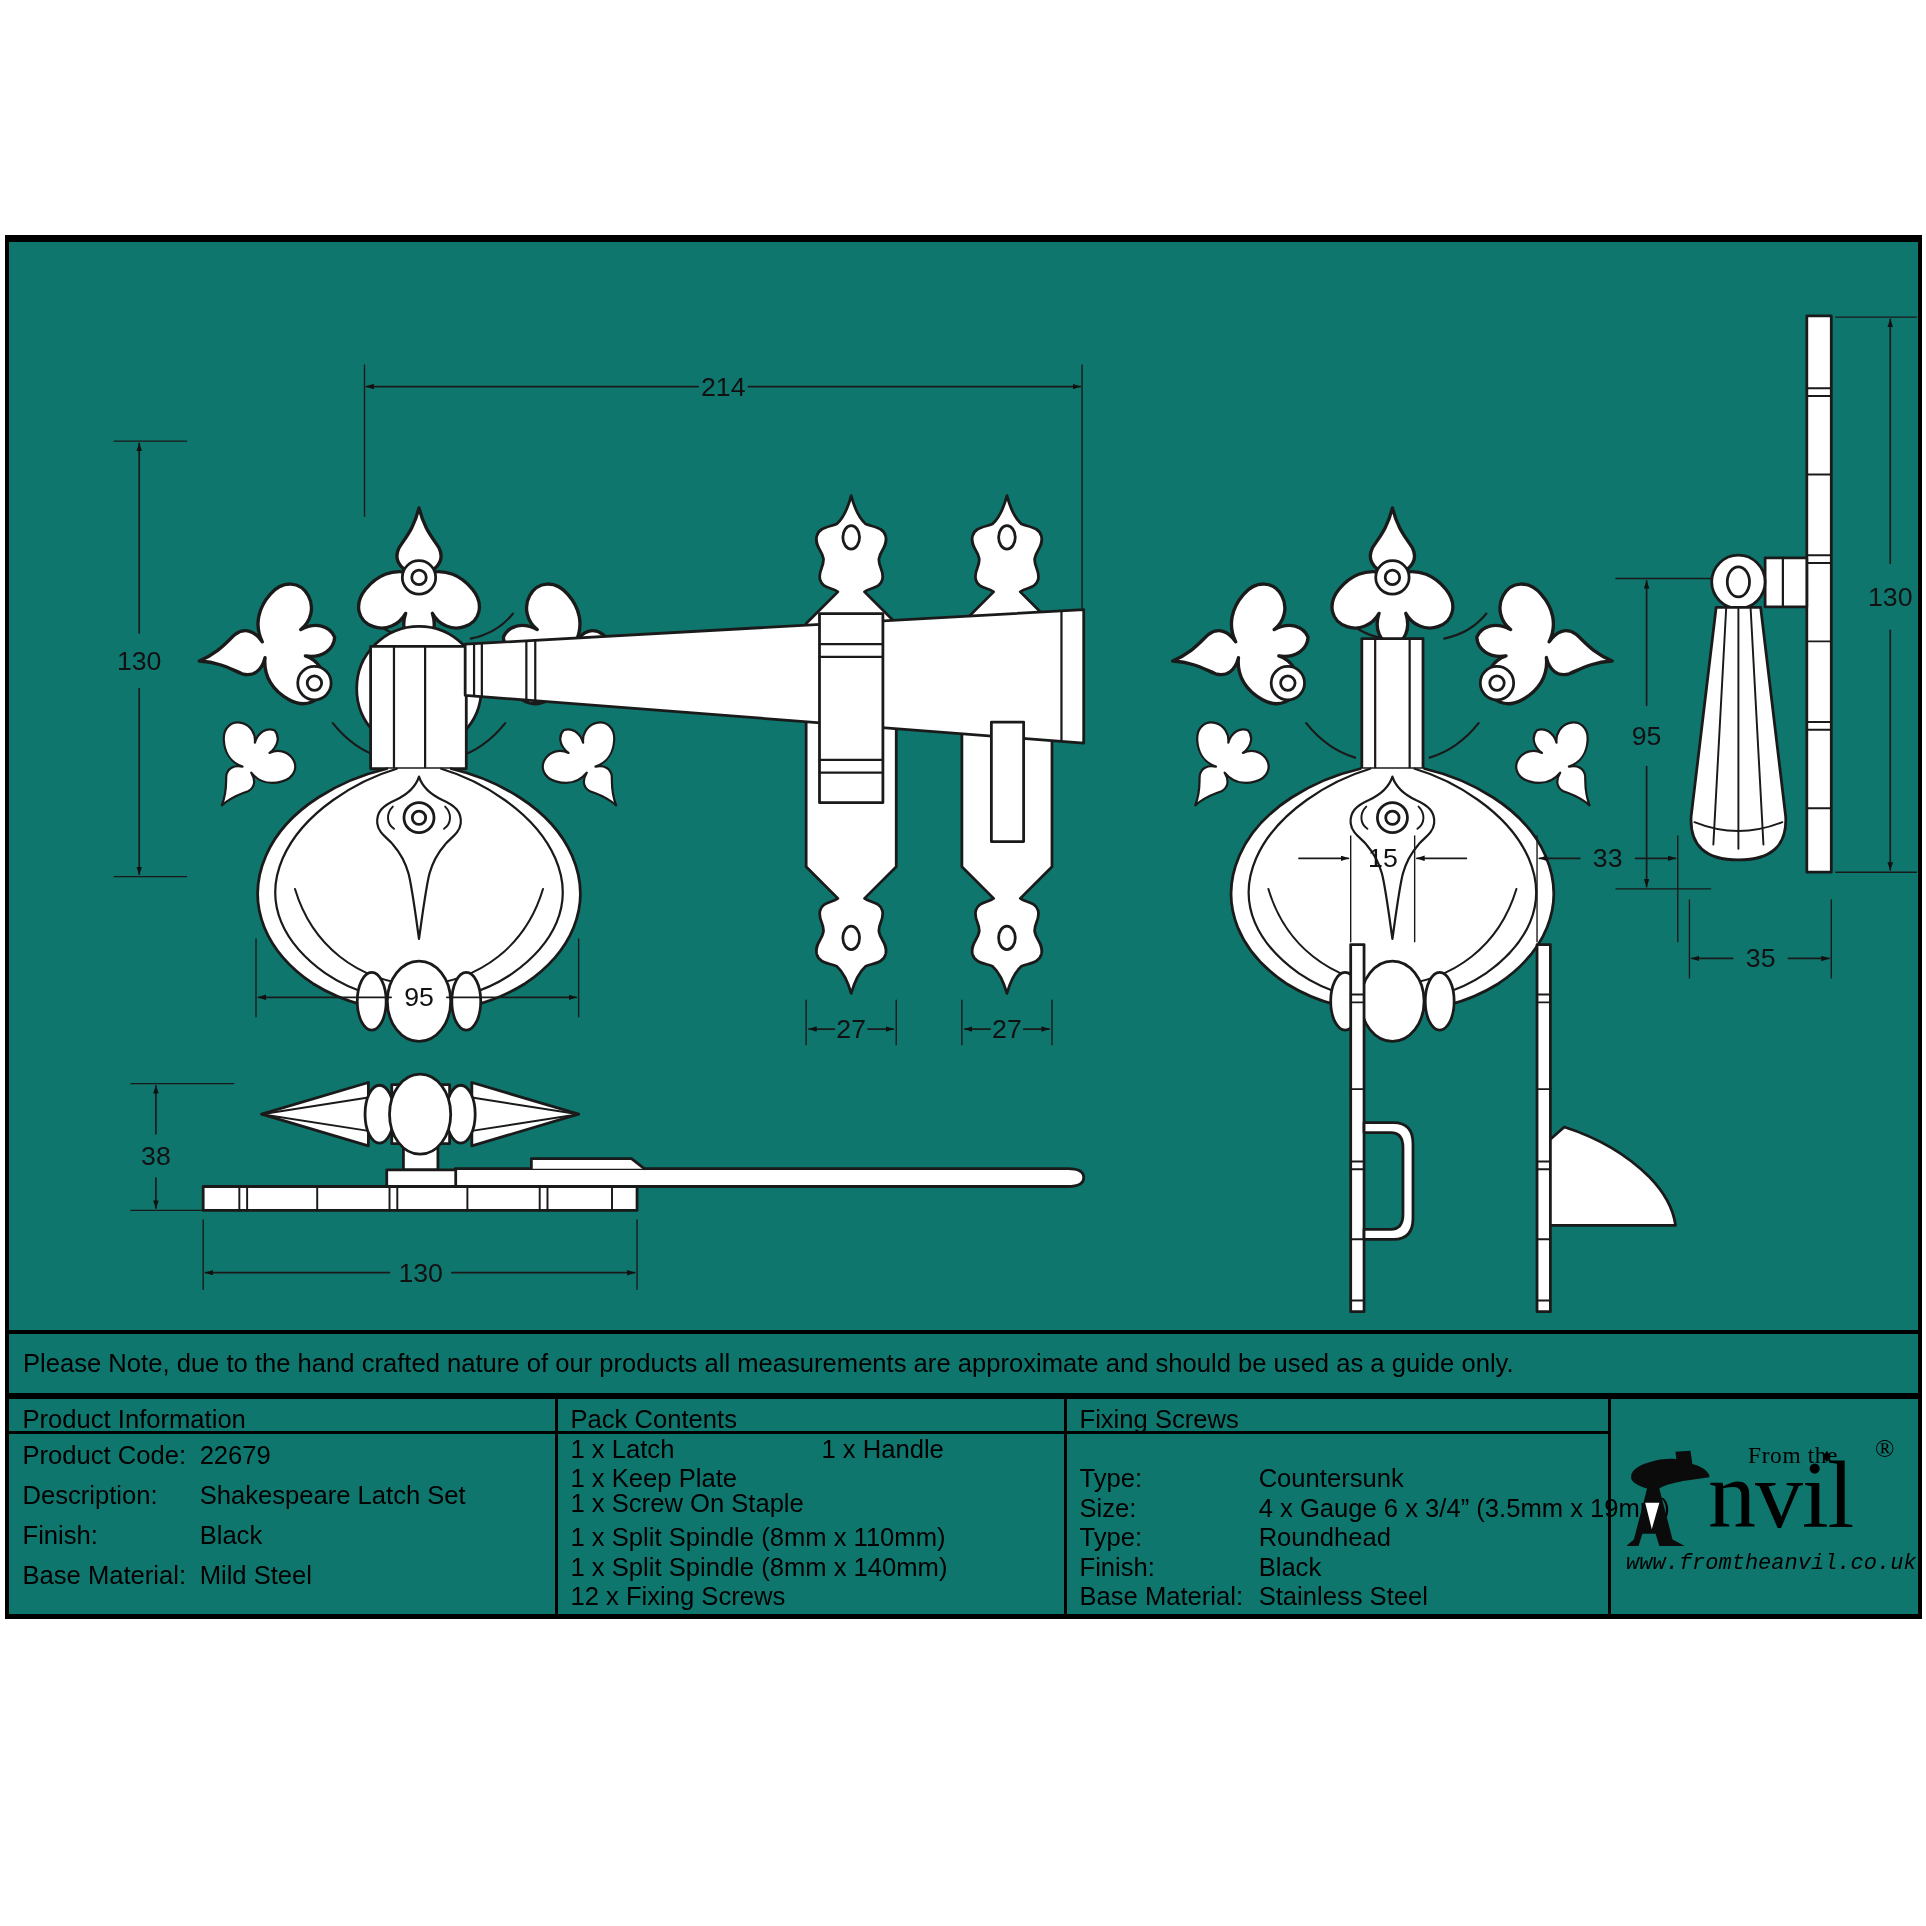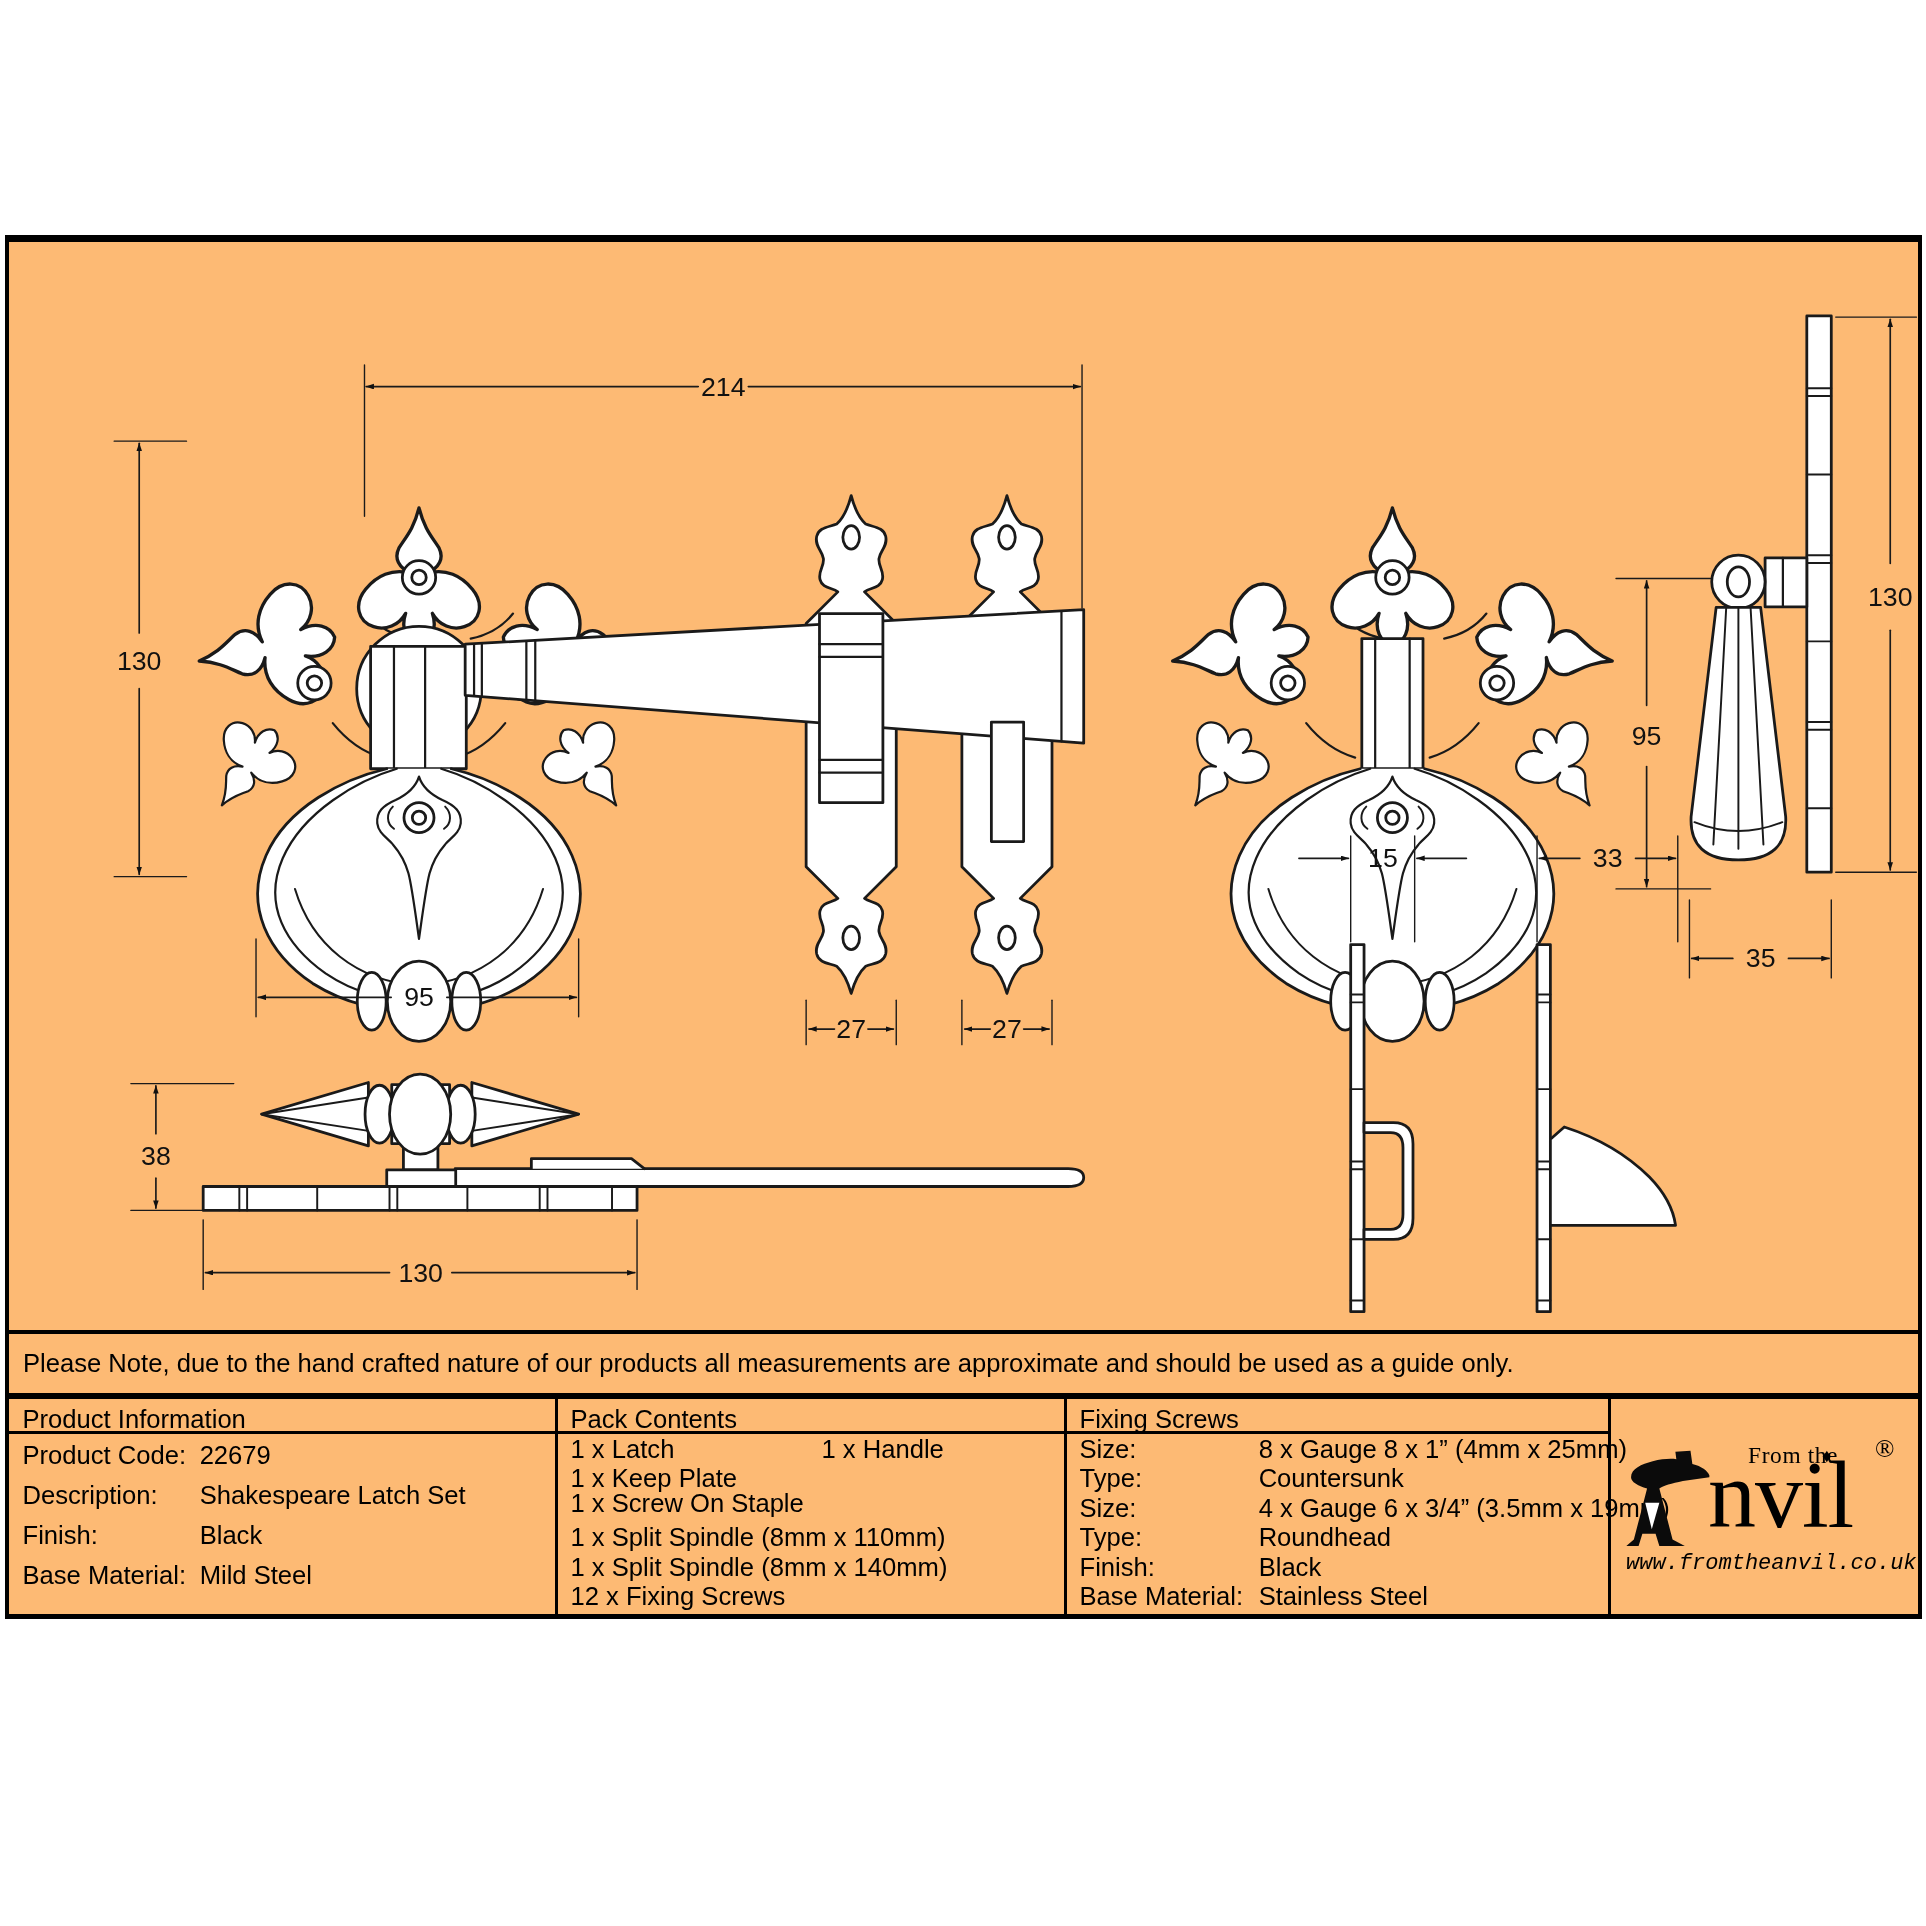--- a/index.html
+++ b/index.html
@@ -1,17 +1,17 @@
 <!DOCTYPE html>
 <html style="font-size:9px"><head>
 <meta charset="utf-8">
 <style>
   html,body{margin:0;padding:0;background:#fff;}
   body{width:1926px;height:1926px;position:relative;font-family:"Liberation Sans",sans-serif;color:#000;}
-  .frame{position:absolute;left:4.5px;top:235px;width:1917px;height:1384px;border:solid #000;border-width:7.8px 4.5px 5.6px 4.5px;box-sizing:border-box;background:#fdba74;}
+  .frame{position:absolute;left:4.5px;top:235px;width:1917px;height:1384px;border:solid #000;border-width:7.8px 4.5px 5.6px 4.5px;box-sizing:border-box;background:#0f766e;}
   .drawing{position:absolute;left:0;top:0;width:1908px;height:1088px;}
   .note-row{position:absolute;left:0;right:0;top:1088px;height:58px;border-top:4.5px solid #000;display:flex;align-items:center;}
   .note-row .txt{padding-left:14.5px;font-size:25.6px;}
   .tbl{position:absolute;left:0;right:0;top:1151px;bottom:0;border-top:6.7px solid #000;}
   .vline{position:absolute;top:0;bottom:0;width:3.3px;background:#000;}
   .hdr-underline{position:absolute;left:0;top:32px;width:1599px;height:3.3px;background:#000;}
   .cellhead{position:absolute;top:5.6px;font-size:25.6px;}
   .row{position:absolute;font-size:25.6px;white-space:nowrap;}
   .logo-cell{position:absolute;left:1602px;top:0;bottom:0;width:306px;}
   .logo-wrap{position:absolute;left:15.6px;top:43px;width:278px;height:139px;}
@@ -343,24 +343,20 @@
     </div>
 
     <div class="row" style="left:562px;top:36px">1 x Latch</div>
     <div class="row" style="left:813px;top:36px">1 x Handle</div>
     <div class="row" style="left:562px;top:65px">1 x Keep Plate</div>
     <div class="row" style="left:562px;top:90px">1 x Screw On Staple</div>
     <div class="row" style="left:562px;top:124px">1 x Split Spindle (8mm x 110mm)</div>
     <div class="row" style="left:562px;top:154px">1 x Split Spindle (8mm x 140mm)</div>
     <div class="row" style="left:562px;top:183px">12 x Fixing Screws</div>
 
-    <div class="row" style="left:1071px;top:36px">
-      <span class="lbl" style="width:172px">Size:</span>
-      <span>8 x Gauge 8 x 1” (4mm x 25mm)</span>
-    </div>
     <div class="row" style="left:1071px;top:65px">
       <span class="lbl" style="width:172px">Type:</span>
       <span>Countersunk</span>
     </div>
     <div class="row" style="left:1071px;top:95px">
       <span class="lbl" style="width:172px">Size:</span>
       <span>4 x Gauge 6 x 3/4” (3.5mm x 19mm)</span>
     </div>
     <div class="row" style="left:1071px;top:124px">
       <span class="lbl" style="width:172px">Type:</span>

